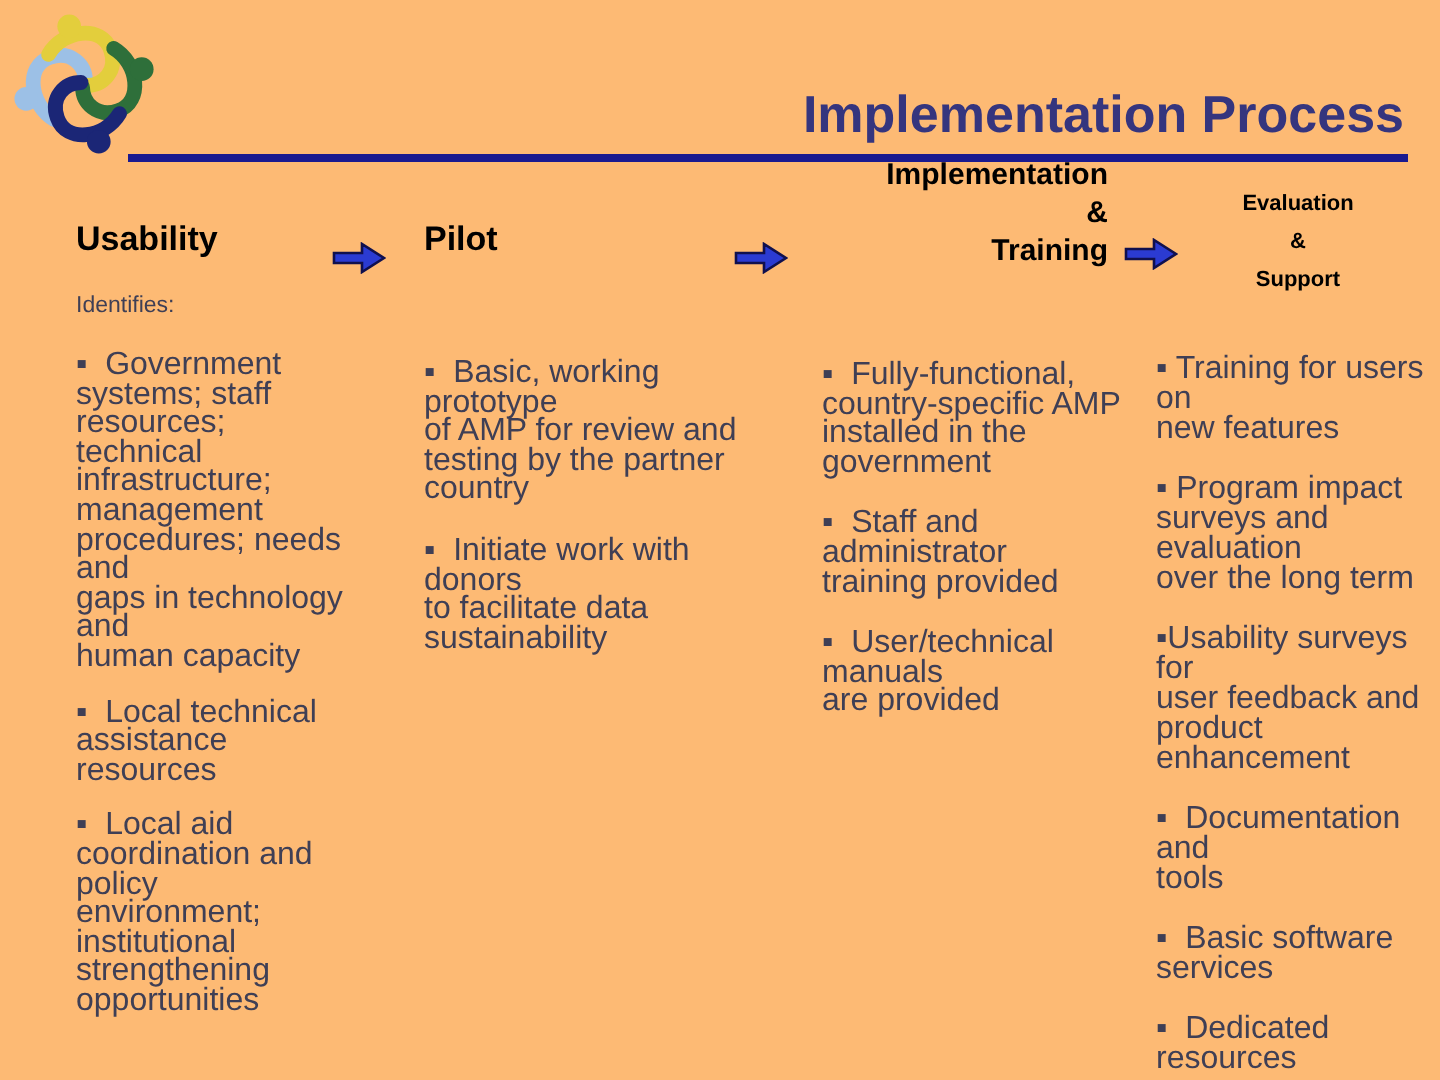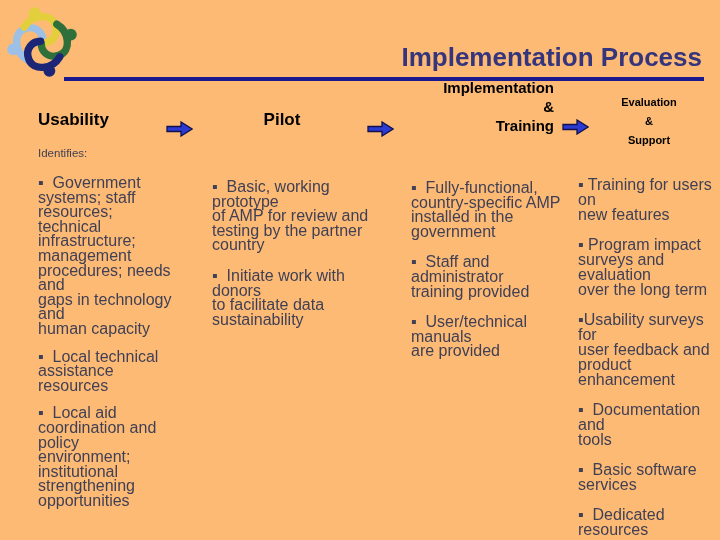--- a/index.html
+++ b/index.html
@@ -28,21 +28,21 @@
     position: absolute; left: 64px; top: 77px;
     width: 640px; height: 4px;
     background: #1A1A8F;
   }
   .hdr {
     position: absolute;
     font-weight: 700; color: #000000;
     white-space: pre-line;
   }
   .hdr-1 { left: 38px;  top: 110px; font-size: 17px; }
-  .hdr-2 { left: 212px; top: 110px; width: 140px; text-align: center; font-size: 17px; }
+  .hdr-2 { left: 212px; top: 110px; width: 140px; font-size: 17px; }
   .hdr-3 { left: 406px; top: 78px;  width: 148px; text-align: right; font-size: 15px; line-height: 19px; }
   .hdr-4 { left: 580px; top: 93px;  width: 138px; text-align: center; font-size: 11px; line-height: 19px; }
   .subheader {
     position: absolute; left: 38px; top: 147px;
     font-size: 11.5px; color: #3F3F55;
   }
   .arrow { position: absolute; width: 27px; height: 16px; }
   .arrow-1 { left: 166px; top: 121px; }
   .arrow-2 { left: 367px; top: 121px; }
   .arrow-3 { left: 562px; top: 119px; }

